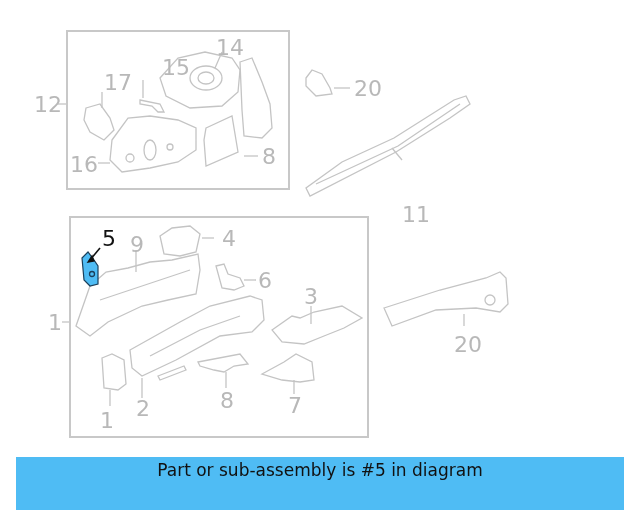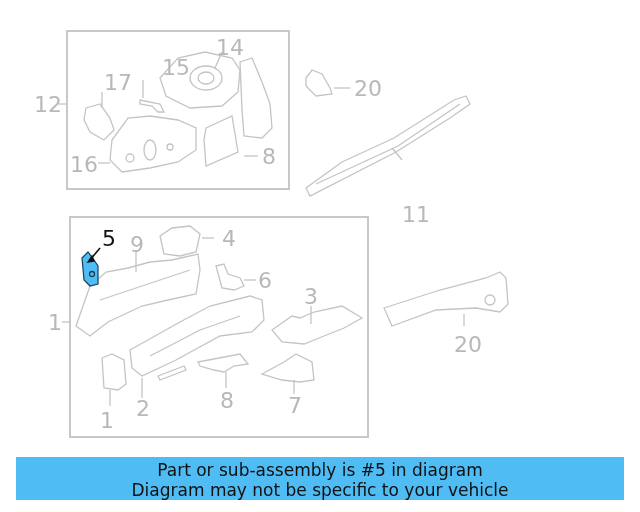--- a/index.html
+++ b/index.html
@@ -7,21 +7,21 @@
       width: 640px; height: 512px; background: #ffffff;
       position: relative; overflow: hidden;
       font-family: "DejaVu Sans", sans-serif;
     }
     .diagram { position: absolute; left: 0; top: 0; width: 640px; height: 450px; }
     .lbl { position: absolute; font-size: 22px; color: #b8b8b8; line-height: 1; }
     .lbl.hl { color: #111111; }
     .box { position: absolute; border: 2px solid #c8c8c8; box-sizing: border-box; }
     svg.art { position: absolute; left: 0; top: 0; }
     .banner {
-      position: absolute; left: 16px; top: 457px; width: 608px; height: 43px;
+      position: absolute; left: 16px; top: 457px; width: 608px; height: 53px;
       background: #4fbcf4; color: #111; text-align: center;
       font-size: 17px; line-height: 20px; padding-top: 3px; box-sizing: border-box;
     }
     .banner div { white-space: nowrap; }
   </style>
 </head>
 <body>
 
 <div class="diagram">
 
@@ -116,14 +116,13 @@
   <span class="lbl" style="left:48px;top:312px;">1</span>
   <span class="lbl" style="left:454px;top:334px;">20</span>
   <span class="lbl" style="left:136px;top:398px;">2</span>
   <span class="lbl" style="left:220px;top:390px;">8</span>
   <span class="lbl" style="left:288px;top:395px;">7</span>
   <span class="lbl" style="left:100px;top:410px;">1</span>
 </div>
 
 <div class="banner">
   <div>Part or sub-assembly is #5 in diagram</div>
-  <div>Diagram may not be specific to your vehicle</div>
 </div>
 
 </body></html>

